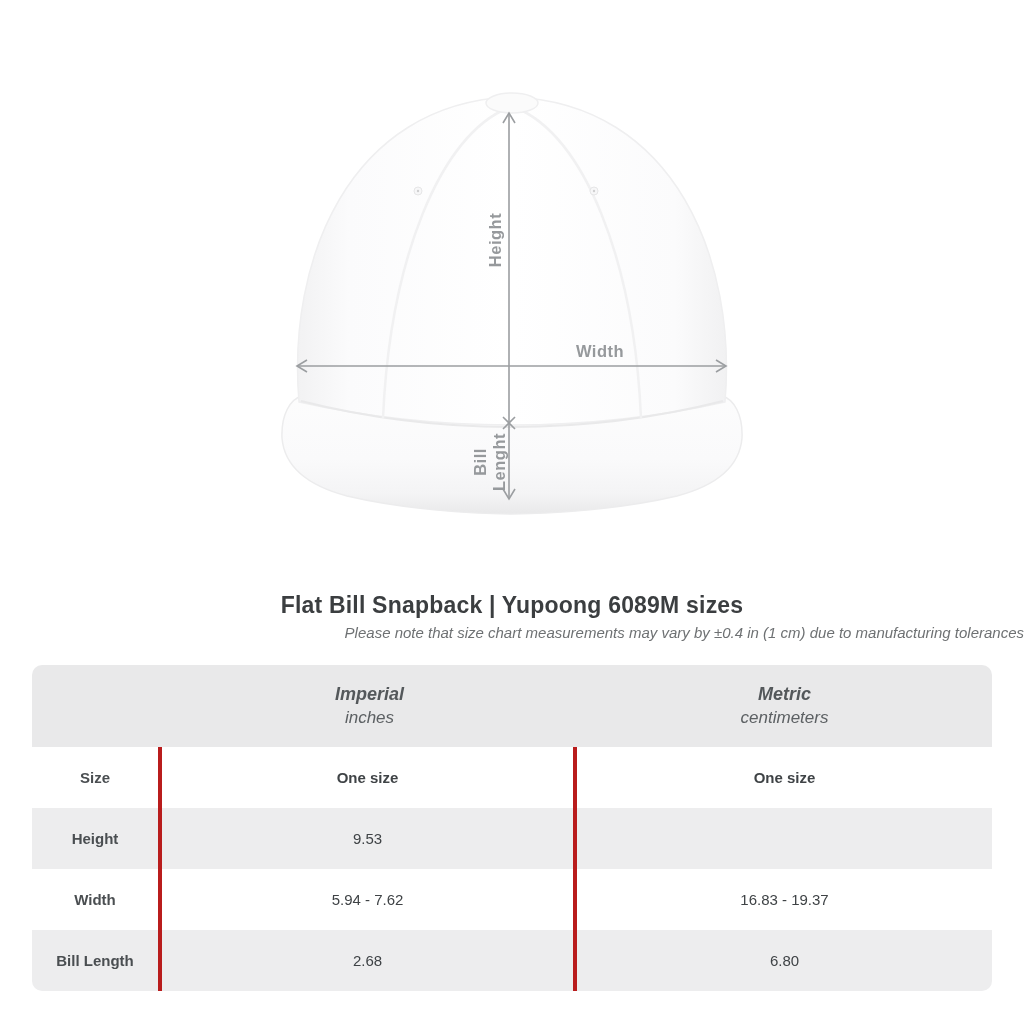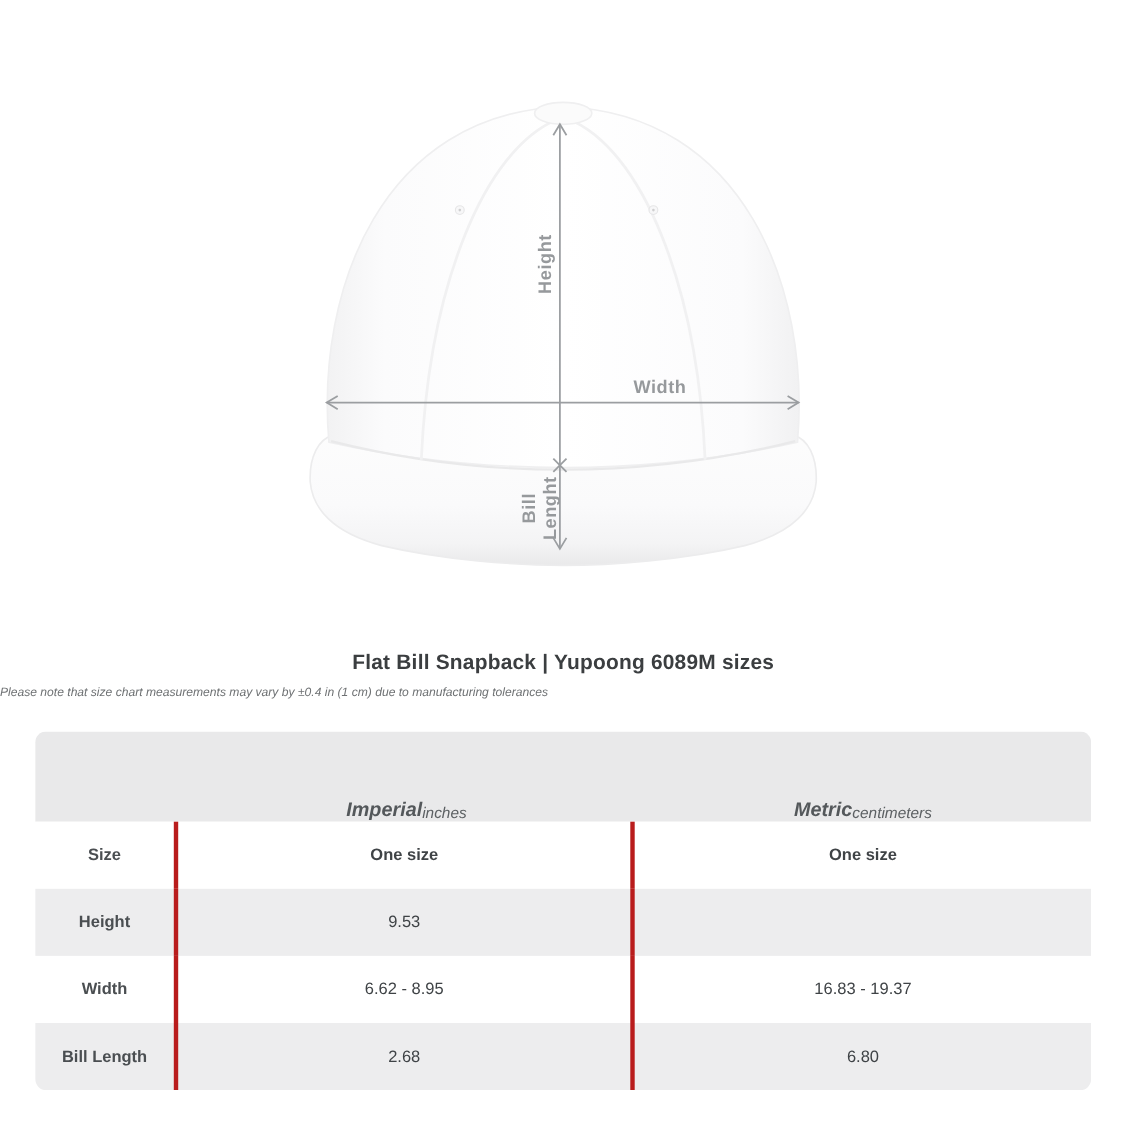--- a/index.html
+++ b/index.html
@@ -3,37 +3,37 @@
 <meta charset="utf-8">
 <style>
   html,body{margin:0;padding:0;}
   body{
     width:1024px;height:1024px;position:relative;background:#ffffff;
     font-family:"Liberation Sans", sans-serif;overflow:hidden;
   }
   .hat-svg{position:absolute;top:0;left:0;}
   .page-title{
     position:absolute;top:592px;left:0;width:1024px;text-align:center;
-    font-size:19px;font-weight:700;color:#3b3e40;letter-spacing:.2px;margin:0;
+    font-size:23px;font-weight:700;color:#3b3e40;letter-spacing:.2px;margin:0;
   }
   .page-subtitle{
-    position:absolute;top:624px;left:0;width:1024px;text-align:left;
-    font-size:11px;font-style:italic;color:#6e7173;margin:0;
+    position:absolute;top:624px;left:0;width:1024px;text-align:right;
+    font-size:15px;font-style:italic;color:#6e7173;margin:0;
   }
   .size-table{
     position:absolute;top:665px;left:32px;width:960px;
     border-radius:10px;overflow:hidden;
   }
   .thead{
     height:82px;background:#e9e9ea;
     display:grid;grid-template-columns:130px 415px 415px;
   }
-  .th{display:flex;flex-direction:row;align-items:flex-end;justify-content:center;color:#54585b;}
+  .th{display:flex;flex-direction:column;align-items:center;justify-content:center;color:#54585b;}
   .unit-name{font-weight:700;font-style:italic;font-size:18px;}
-  .unit-sub{font-style:italic;font-size:14px;margin-top:3px;color:#5c6063;}
+  .unit-sub{font-style:italic;font-size:17px;margin-top:3px;color:#5c6063;}
   .tr{
     height:61px;display:grid;grid-template-columns:130px 415px 415px;
   }
   .row-white{background:#ffffff;}
   .row-gray{background:#ededee;}
   .td{
     display:flex;align-items:center;justify-content:center;
     font-size:15px;color:#3f4346;
   }
   .td.rowlabel{font-weight:700;color:#4a4e51;}
@@ -141,21 +141,21 @@
     <div class="td value">One size</div>
   </div>
 
   <div class="tr row-gray">
     <div class="td rowlabel">Height</div>
     <div class="td value">9.53</div>
   </div>
 
   <div class="tr row-white">
     <div class="td rowlabel">Width</div>
-    <div class="td value">6.62 - 8.95</div>
+    <div class="td value">5.94 - 7.62</div>
     <div class="td value">16.83 - 19.37</div>
   </div>
 
   <div class="tr row-gray">
     <div class="td rowlabel">Bill Length</div>
     <div class="td value">2.68</div>
     <div class="td value">6.80</div>
   </div>
 
 </div>

